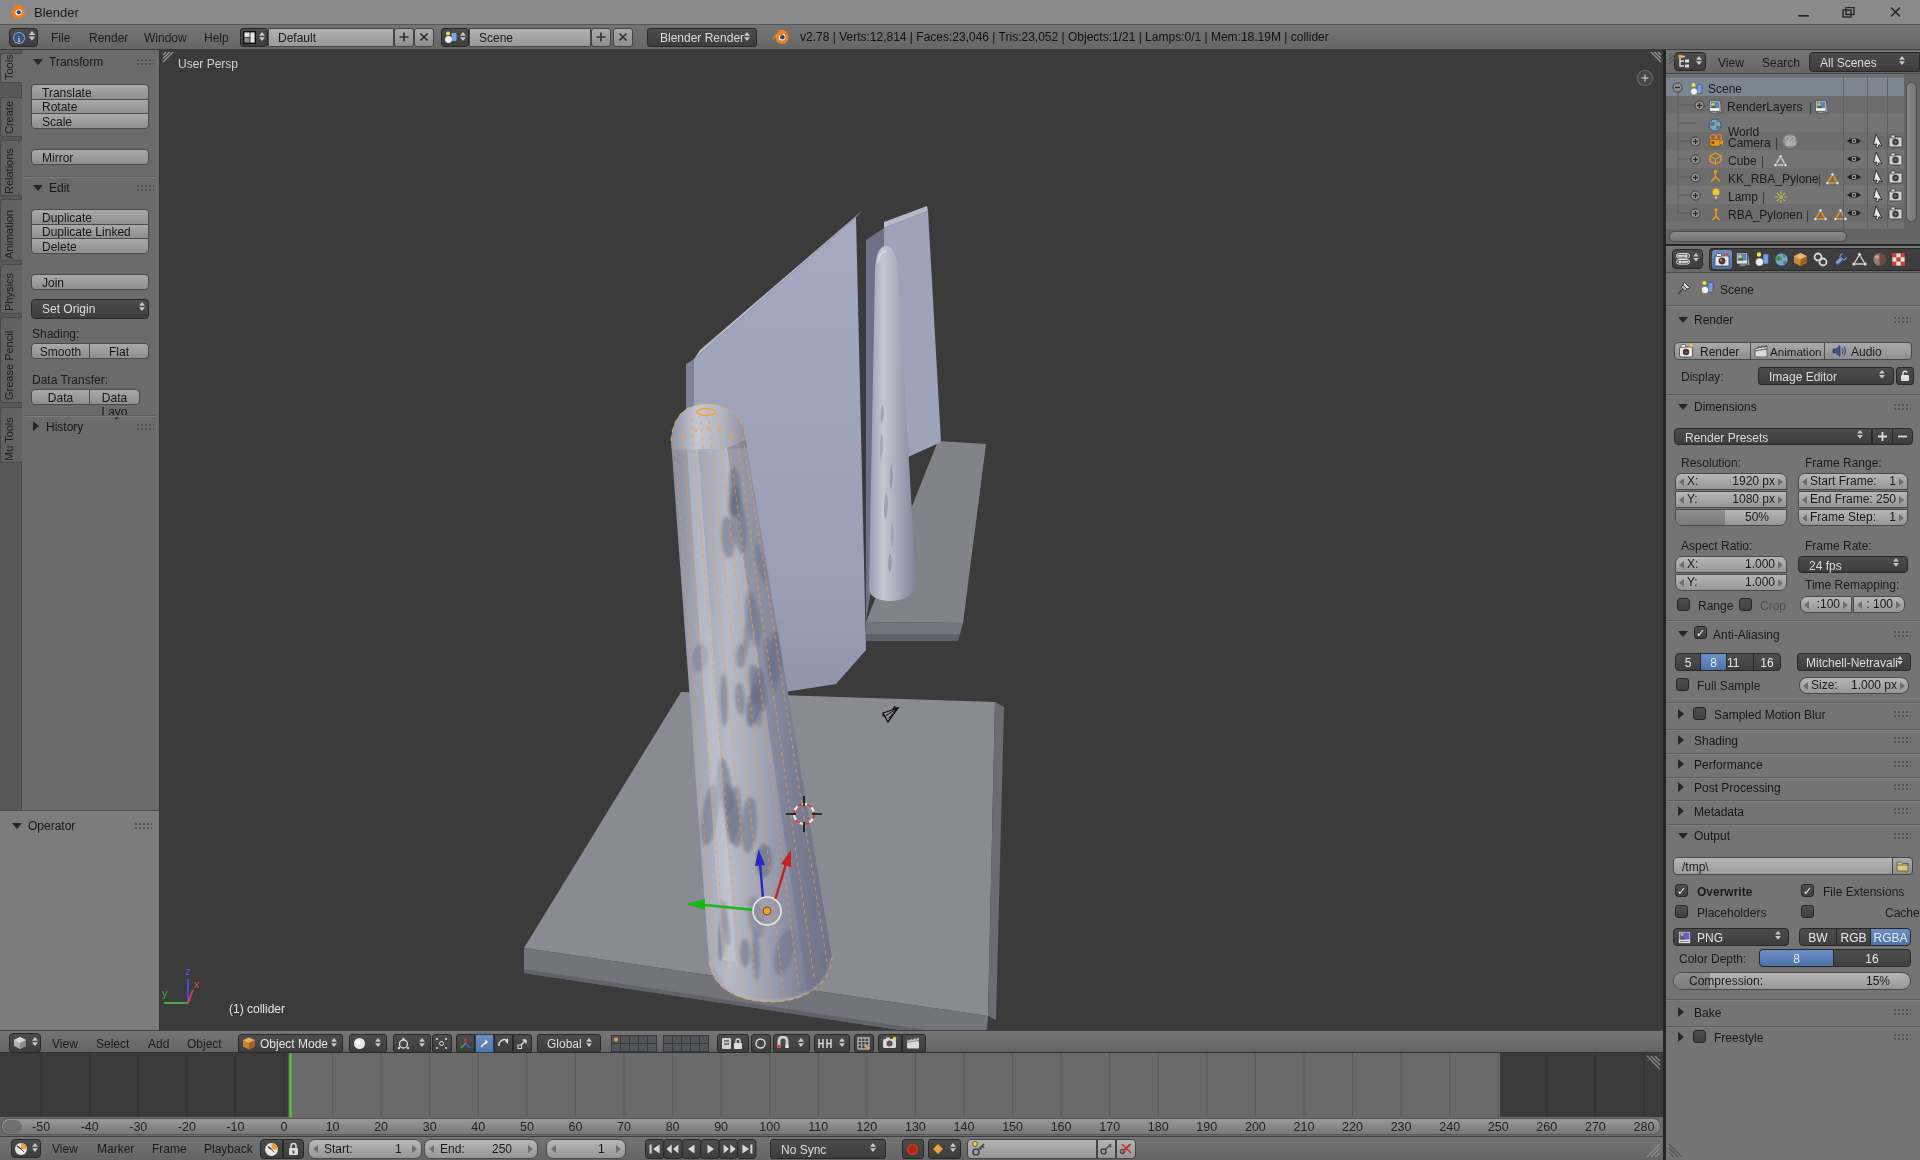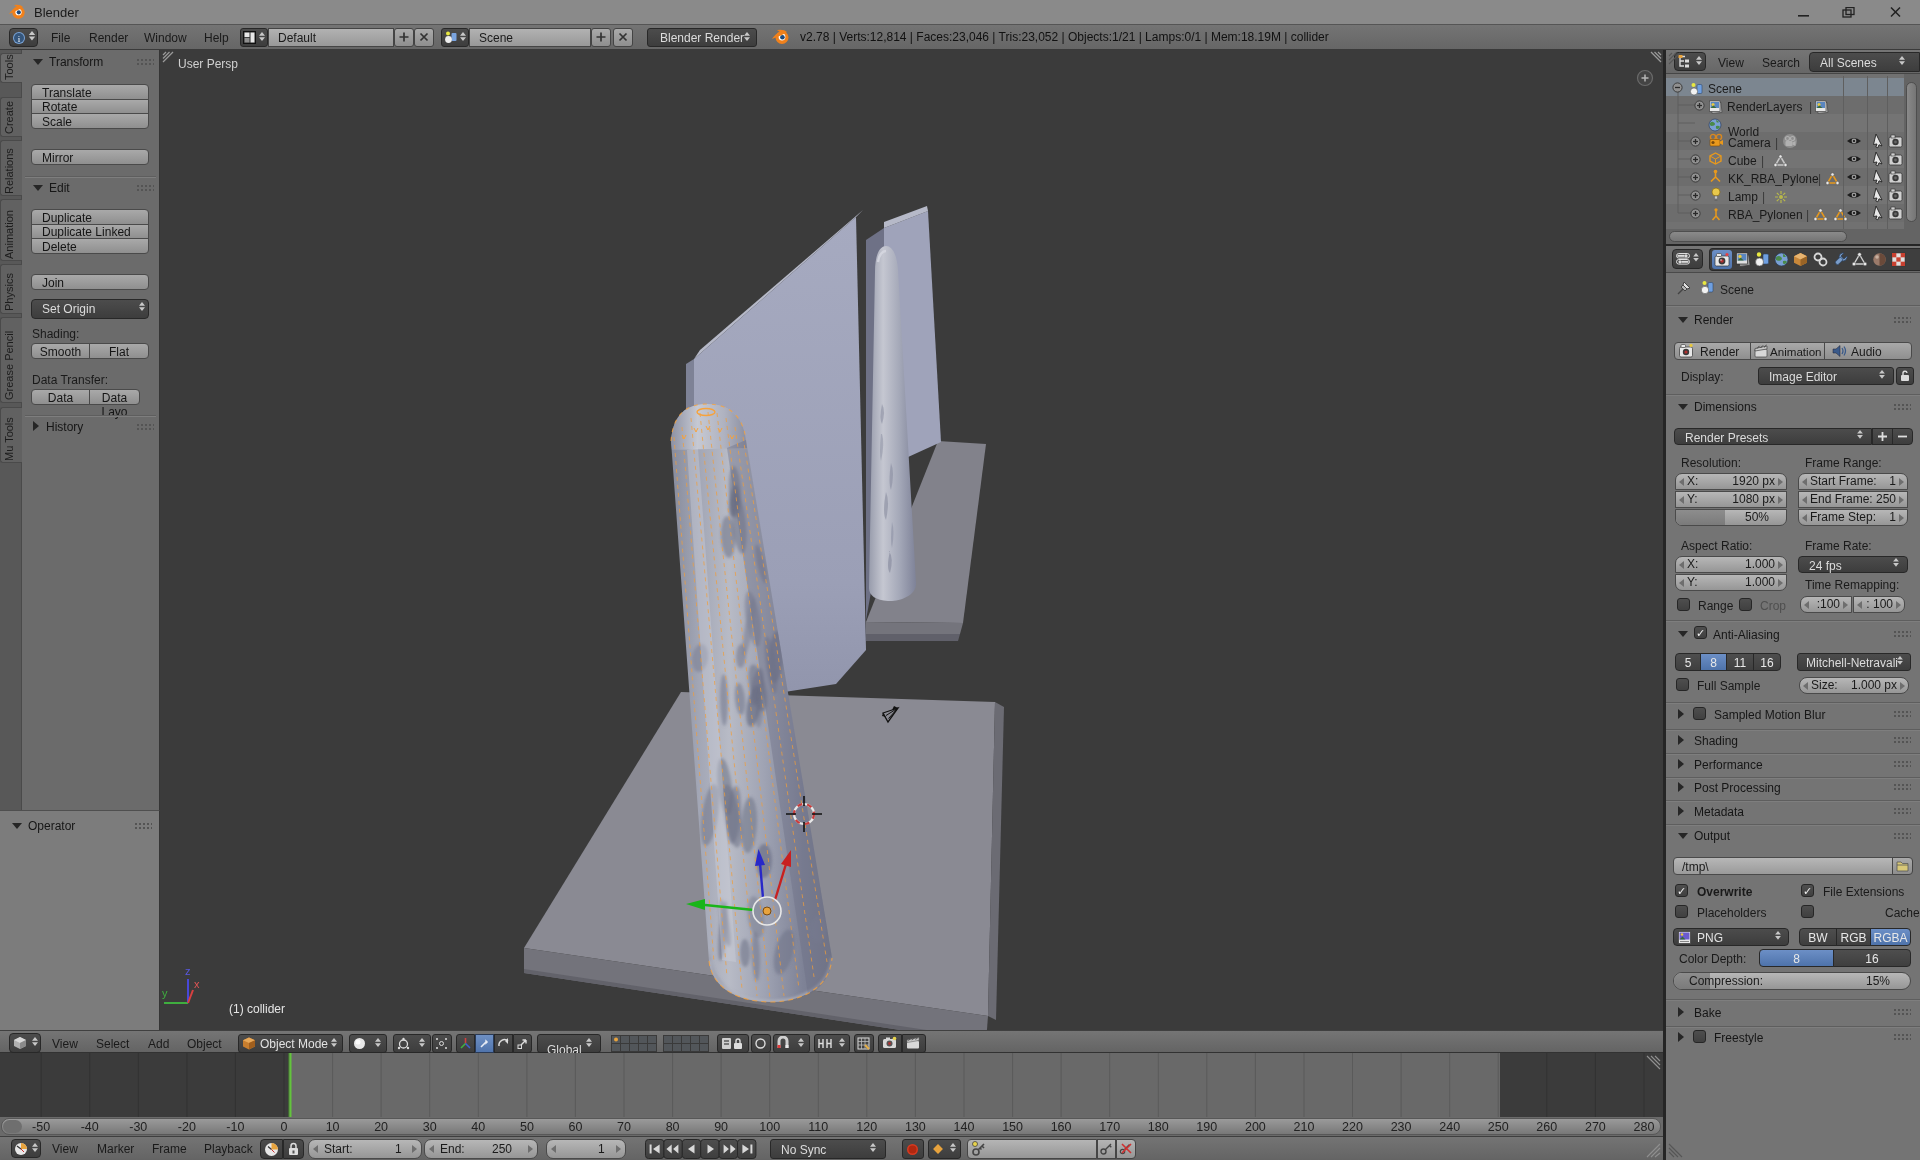--- a/index.html
+++ b/index.html
@@ -378,21 +378,21 @@
   <div class="dark" style="left:494px;top:1034px;width:19px;height:19px;border-radius:0;"></div>
   <svg class="abs" style="left:497px;top:1037px;" width="13" height="13" viewBox="0 0 13 13">
     <path d="M2,9 A5.5,5.5 0 0 1 11,4" stroke="#ddd" stroke-width="1.5" fill="none"></path>
     <path d="M11,1 L11,7 L8,4 Z" fill="#ddd"></path>
   </svg>
   <div class="dark" style="left:513px;top:1034px;width:19px;height:19px;border-radius:0 3px 3px 0;"></div>
   <svg class="abs" style="left:516px;top:1037px;" width="13" height="13" viewBox="0 0 13 13">
     <rect x="2" y="8" width="3.5" height="3.5" fill="none" stroke="#ddd"></rect>
     <path d="M5,8 L10,3 M10,3 L10,6.5 M10,3 L6.5,3" stroke="#ddd" stroke-width="1.4" fill="none"></path>
   </svg>
-  <div class="dark" style="left:537px;top:1034px;width:64px;height:19px;padding:8px 0 0 9px;">Global</div>
+  <div class="dark" style="left:537px;top:1034px;width:64px;height:19px;padding:2px 0 0 9px;">Global</div>
   <div class="updn" style="left:585px;top:1038px;transform:scale(.75);"></div>
 
   <svg class="abs" style="left:611px;top:1035px;" width="98" height="17" viewBox="0 0 98 17">
     <g fill="#52565a" stroke="#3a3a3a" stroke-width="1">
       <rect x="0.5" y="0.5" width="9" height="8"></rect>
         <rect x="9.5" y="0.5" width="9" height="8"></rect>
         <rect x="18.5" y="0.5" width="9" height="8"></rect>
         <rect x="27.5" y="0.5" width="9" height="8"></rect>
         <rect x="36.5" y="0.5" width="9" height="8"></rect>
       <rect x="0.5" y="8.5" width="9" height="8"></rect>
@@ -1065,21 +1065,21 @@
     <div class="arrR" style="left:1896px;top:601px;"></div>
     <div class="txt" style="right:27px;top:597px;">: 100</div>
 
 <div class="sep" style="left:1666px;top:620px;width:254px;"></div>
 <div class="phdr" style="left:1678px;top:627px;"><span class="hdrarrow"></span></div>
 <div class="chk" style="left:1694px;top:626px;">✓</div>
 <div class="phdr" style="left:1713px;top:628px;">Anti-Aliasing</div>
 <div class="grip" style="left:1894px;top:631px;"></div>
 <div class="abs" style="left:1675px;top:653px;width:26px;height:18px;background:linear-gradient(#4e4e4e,#3f3f3f);border:1px solid #282828;border-radius:4px 0 0 4px;color:#e8e8e8;font-size:12px;text-align:center;padding-top:2px;">5</div>
 <div class="abs" style="left:1700px;top:653px;width:27px;height:18px;background:linear-gradient(#6c8fc6,#4e73ab);border:1px solid #282828;border-radius:0;color:#e8e8e8;font-size:12px;text-align:center;padding-top:2px;">8</div>
-<div class="abs" style="left:1726px;top:653px;width:28px;height:18px;background:linear-gradient(#4e4e4e,#3f3f3f);border:1px solid #282828;border-radius:0;color:#e8e8e8;font-size:12px;text-align:center;padding-top:2px;">11</div>
+<div class="abs" style="left:1726px;top:653px;width:28px;height:18px;background:linear-gradient(#4e4e4e,#3f3f3f);border:1px solid #282828;border-radius:0;color:#e8e8e8;font-size:12px;text-align:left;padding-top:2px;">11</div>
 <div class="abs" style="left:1753px;top:653px;width:28px;height:18px;background:linear-gradient(#4e4e4e,#3f3f3f);border:1px solid #282828;border-radius:0 4px 4px 0;color:#e8e8e8;font-size:12px;text-align:center;padding-top:2px;">16</div>
 <div class="dark" style="left:1797px;top:653px;width:114px;height:18px;padding:2px 0 0 8px;">Mitchell-Netravali</div>
 <div class="updn" style="left:1896px;top:656px;transform:scale(.72);"></div>
 <div class="chk" style="left:1676px;top:678px;"></div>
     <div class="txt" style="left:1697px;top:679px;">Full Sample</div>
 <div class="num" style="left:1799px;top:677px;width:110px;height:17px;border-radius:8px;"></div>
     <div class="arrL" style="left:1803px;top:682px;"></div>
     <div class="arrR" style="left:1900px;top:682px;"></div>
     <div class="txt" style="left:1811px;top:678px;">Size:</div>
     <div class="txt" style="right:23px;top:678px;">1.000 px</div>

